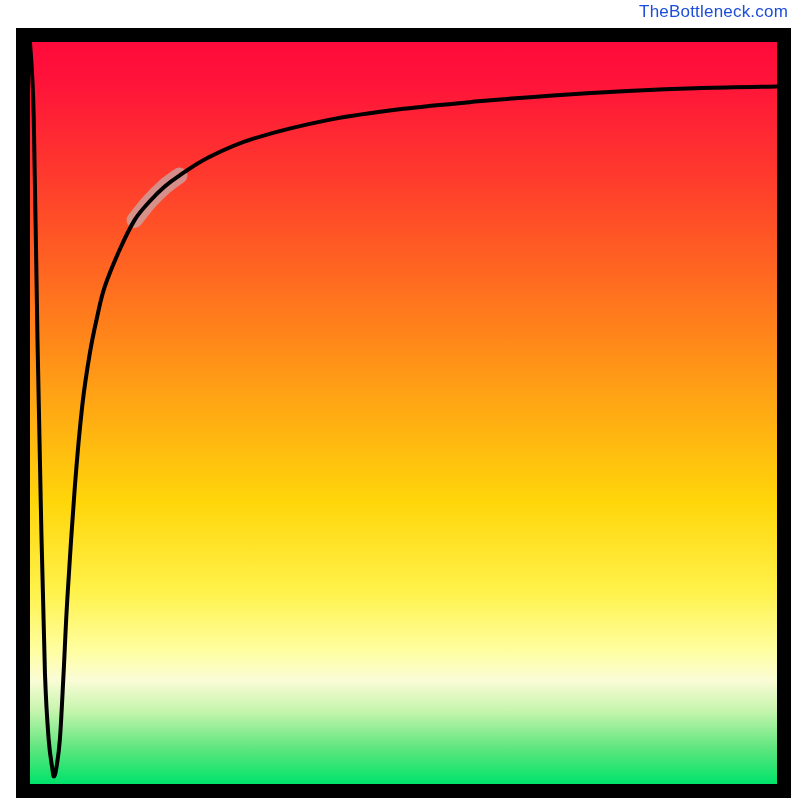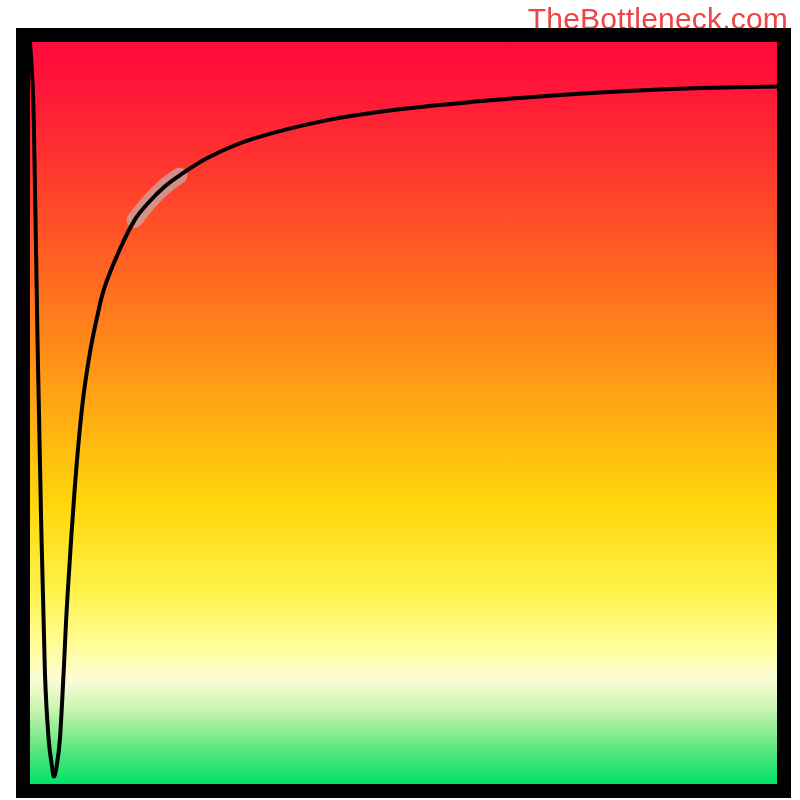--- a/index.html
+++ b/index.html
@@ -13,22 +13,22 @@
   }
   .frame {
     position: relative;
     width: 800px;
     height: 800px;
   }
   .watermark {
     position: absolute;
     top: 2px;
     right: 12px;
-    color: #ef4444;
-    font-size: 30px;
+    color: #1d4ed8;
+    font-size: 17px;
     font-weight: 400;
     letter-spacing: 0.2px;
   }
   .plot-border {
     position: absolute;
     box-sizing: border-box;
     border: 14px solid #000000;
     left: 16px;
     top: 28px;
     width: 775px;

